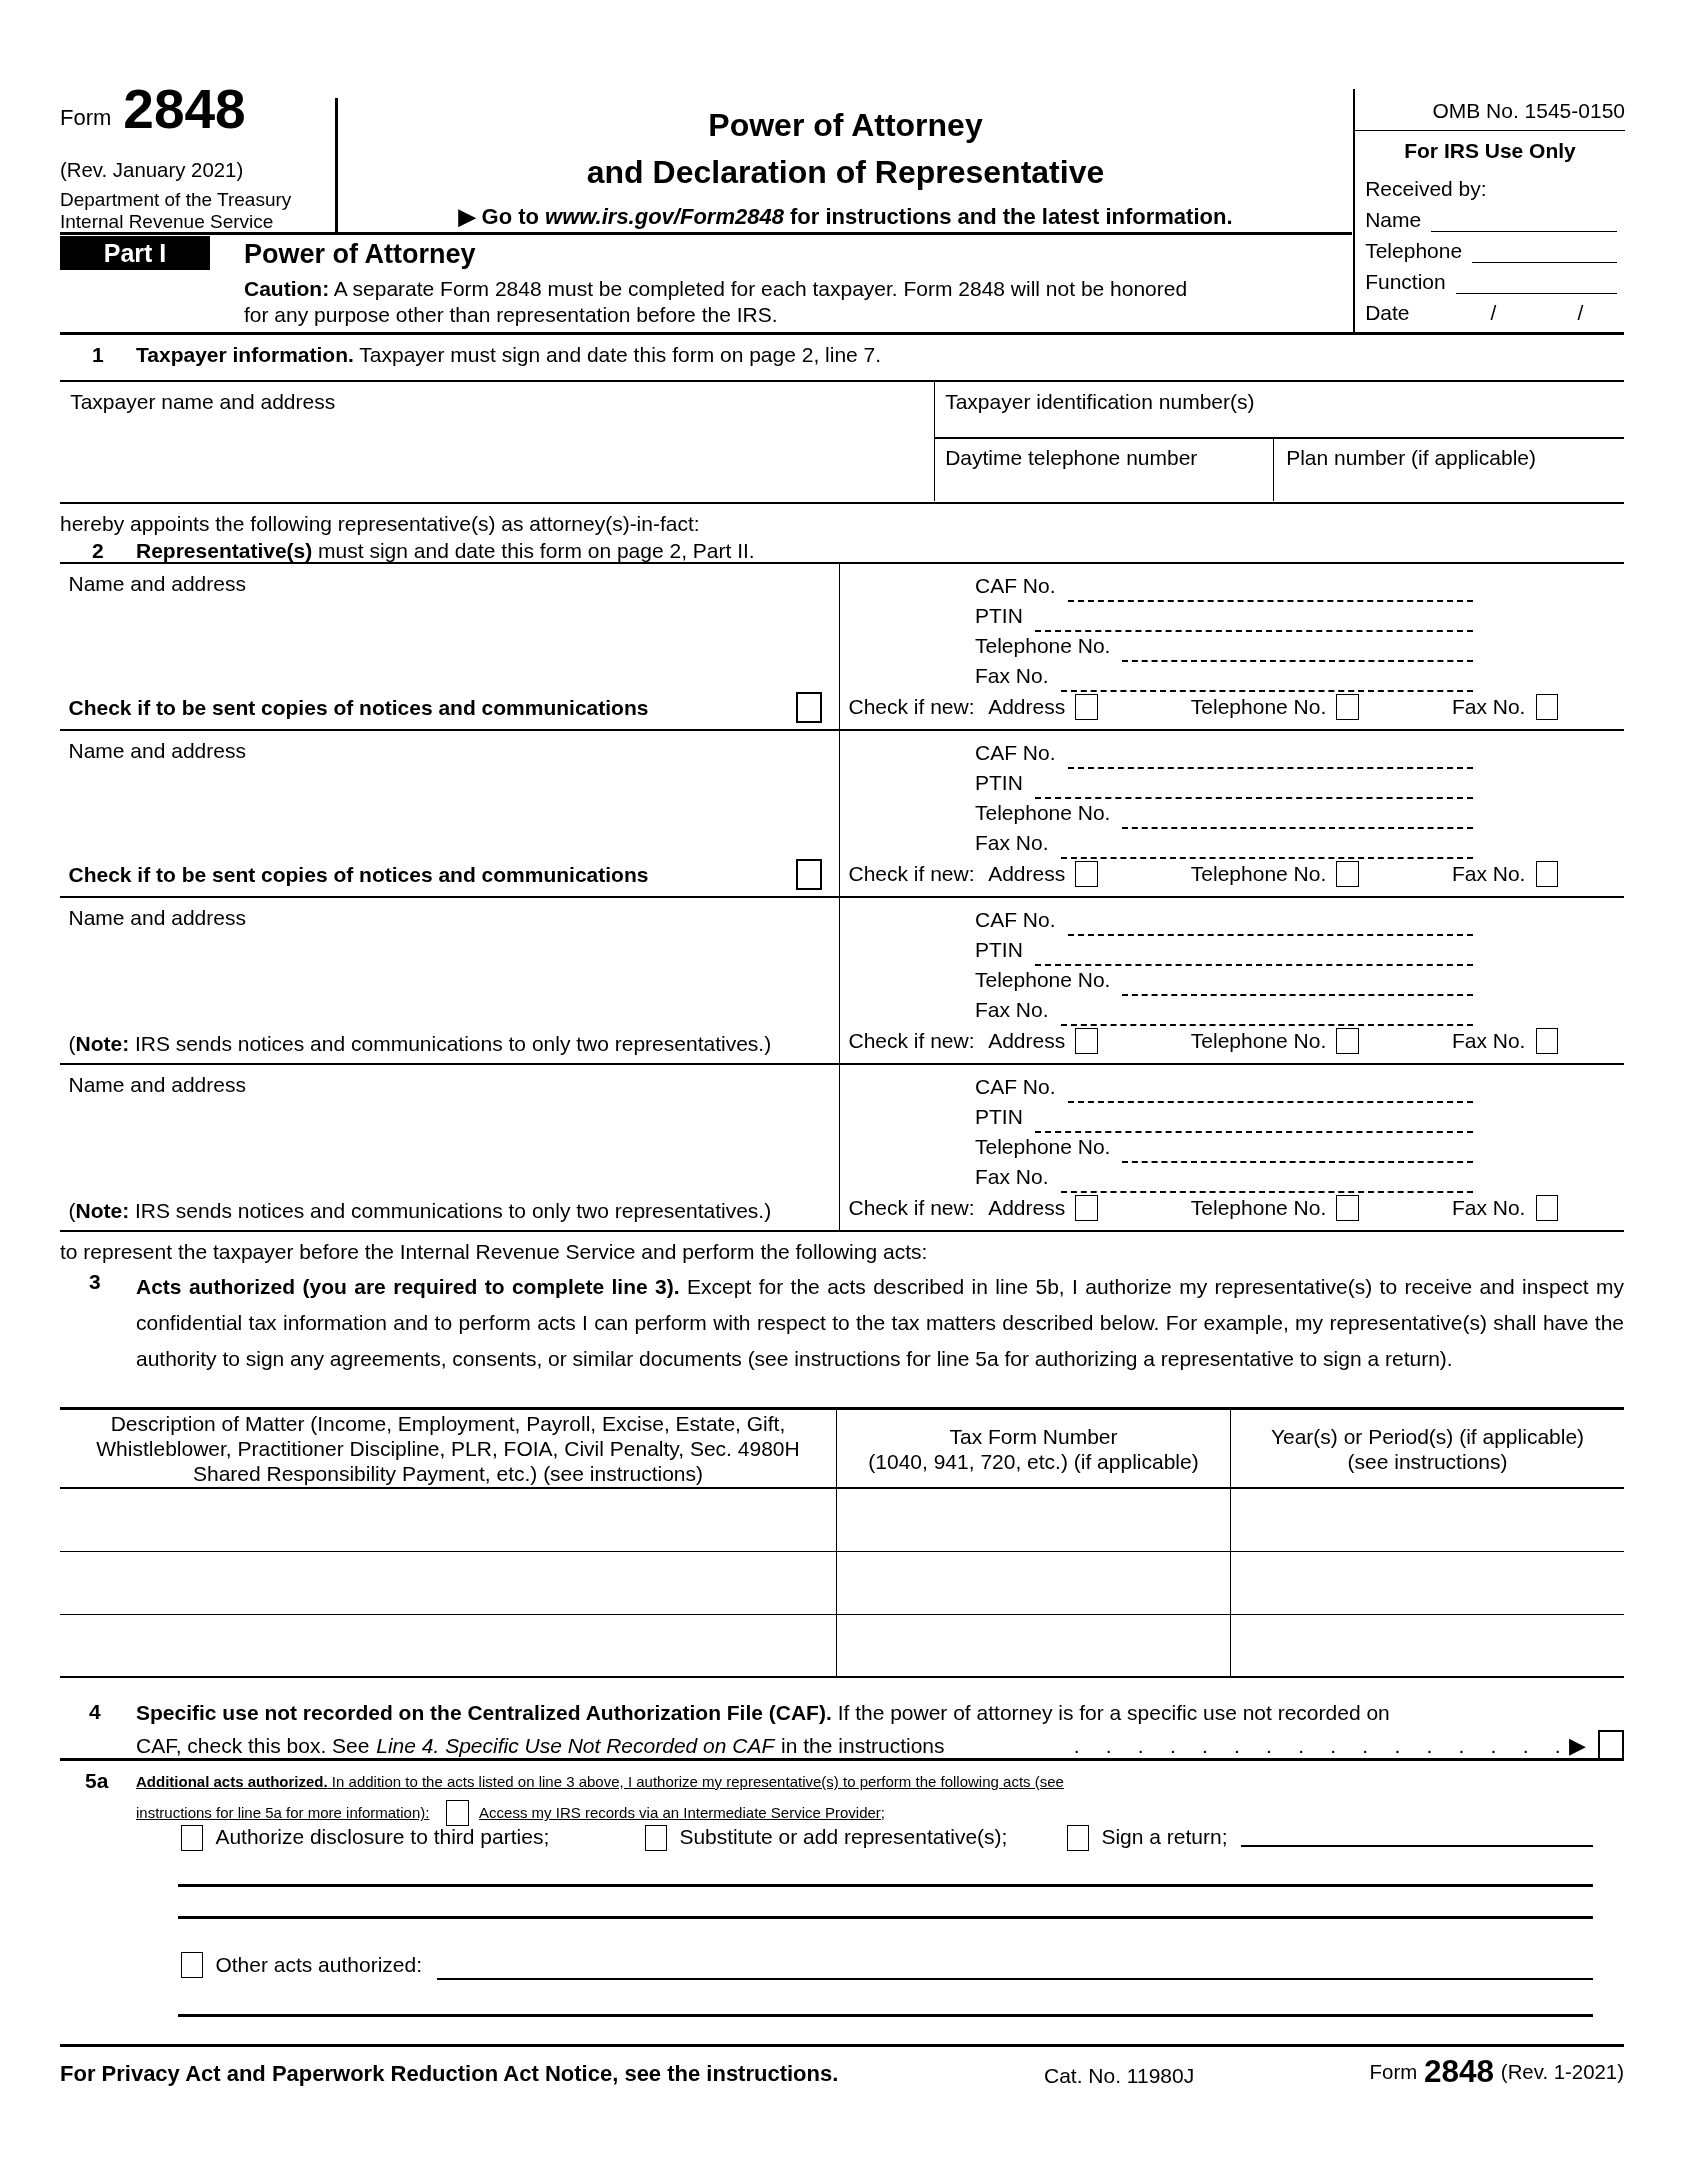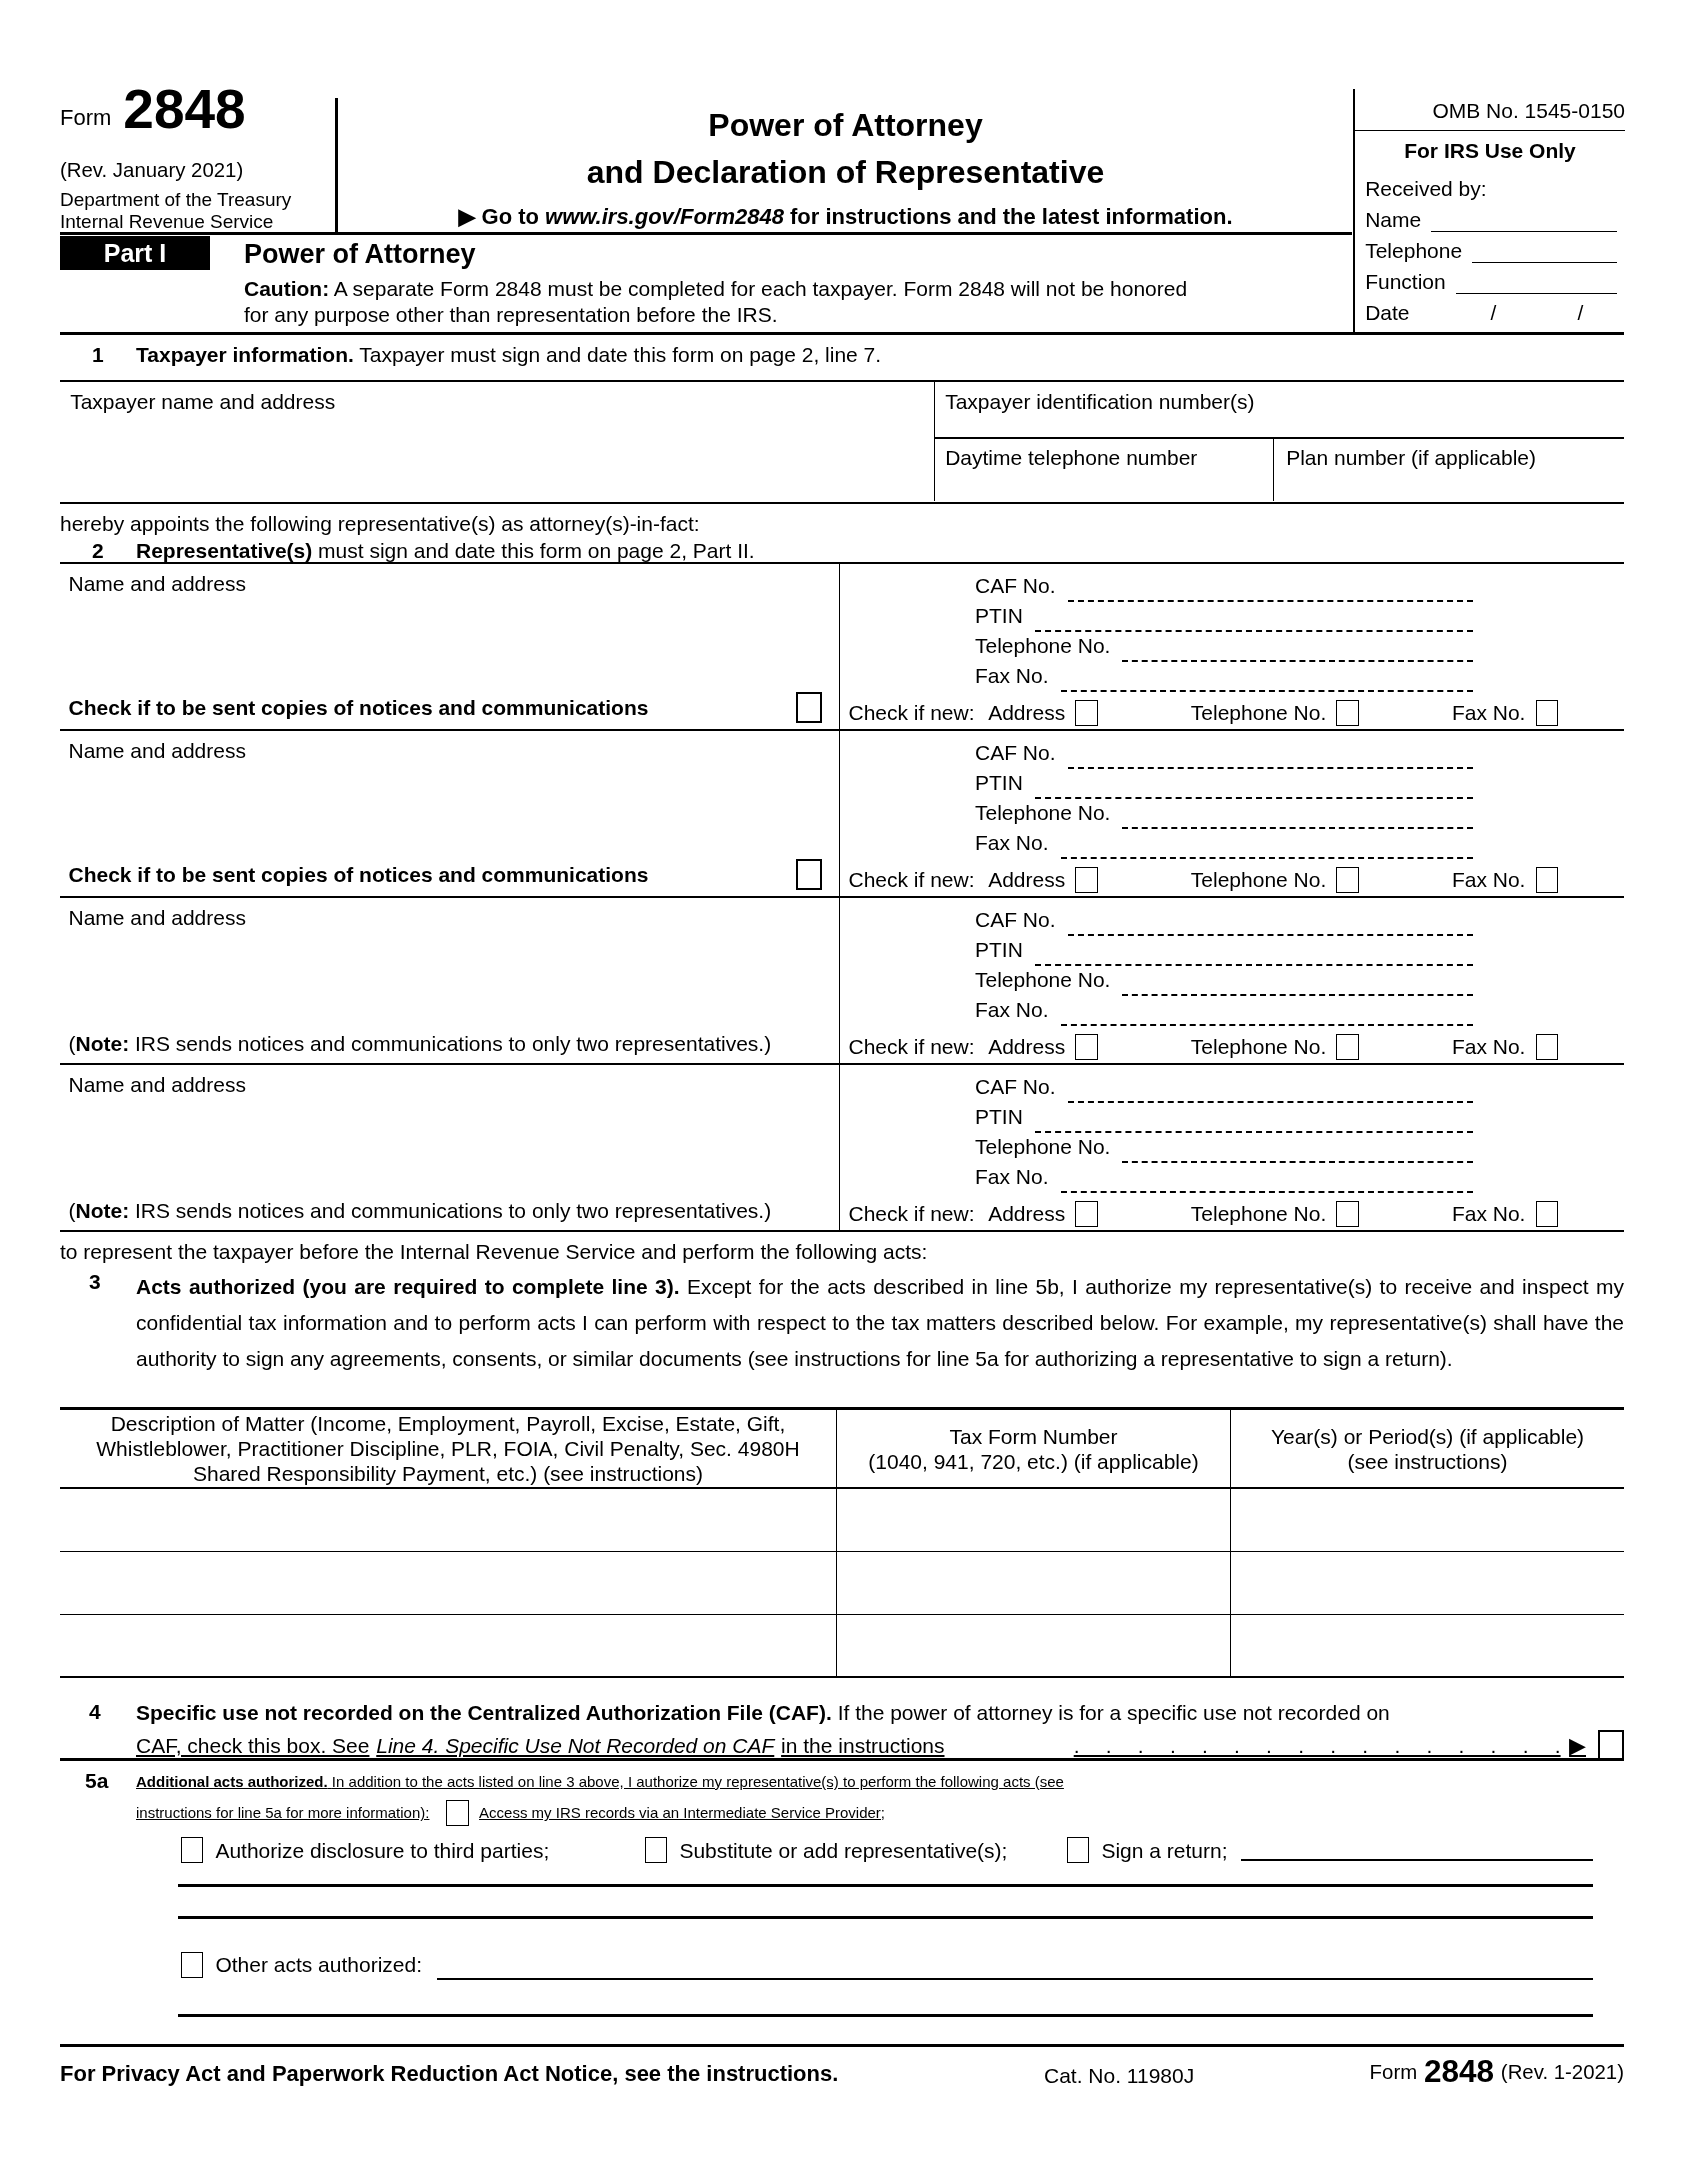--- a/index.html
+++ b/index.html
@@ -29,21 +29,21 @@
   .repblocks{border-bottom:2.6px solid #000;box-sizing:border-box;}
   .rblock{display:flex;height:167px;border-top:2.6px solid #000;box-sizing:border-box;}
   .rleft{position:relative;width:779px;flex:none;box-sizing:border-box;padding:6.8px 8.5px;}
   .rright{flex:1;border-left:1.7px solid #000;display:flex;flex-direction:column;
           justify-content:space-between;padding:6.8px 0 4.3px 0;box-sizing:border-box;}
   .fieldrow{display:flex;align-items:flex-end;padding-left:135px;height:27px;}
   .fieldrow .lbl{font-size:21px;margin-right:12px;white-space:nowrap;}
   .dotline{flex:1;border-bottom:2.6px dashed #000;margin-right:151px;position:relative;top:4.3px;height:1.7px;}
   .newrow{display:flex;align-items:center;justify-content:space-between;
           padding:0 66px 1.7px 8.5px;height:32px;}
-  .grp{display:flex;align-items:flex-end;white-space:nowrap;margin-top:12px;}
+  .grp{display:flex;align-items:flex-start;white-space:nowrap;}
   .grp .cb{margin-left:10.2px;}
   .copiesrow{position:absolute;left:8.5px;right:17px;bottom:6px;display:flex;
              justify-content:space-between;align-items:center;}
   .noterow{position:absolute;left:8.5px;bottom:6px;white-space:nowrap;}
   
   .at{box-sizing:border-box;border-top:3.4px solid #000;}
   .at-header{display:flex;height:79px;border-bottom:2.6px solid #000;box-sizing:border-box;}
   .at-row{display:flex;height:63px;border-bottom:1.7px solid #000;box-sizing:border-box;}
   .at-row.last{border-bottom:2.6px solid #000;}
   .at-c1{width:777px;flex:none;border-right:1.7px solid #000;box-sizing:border-box;}
@@ -361,21 +361,21 @@
       <div class="at-c3"></div>
     </div>
   </div>
 
   <div class="abs b fs25" style="left:89px;top:1699px;">4</div>
   <div class="abs" style="left:136px;top:1699px;width:1488px;font-size:21px;">
     <div style="line-height:27px;">
       <span class="b">Specific use not recorded on the Centralized Authorization File (CAF).</span>
       <span>If the power of attorney is for a specific use not recorded on</span>
     </div>
-    <div class="l4row" style="margin-top:4.3px;height:31px;text-decoration:underline;">
+    <div class="l4row" style="margin-top:4.3px;height:31px;">
       <span>CAF,  check this box. See</span>
       <span class="i" style="margin:0 6.8px;">Line 4. Specific Use Not Recorded on CAF</span>
       <span>in the instructions</span>
       <span class="dots">. . . . . . . . . . . . . . . .</span>
       <span class="arrow">▶</span>
       <span class="cbBold"></span>
     </div>
   </div>
 
   <div class="rule" style="left:60px;top:1758px;width:1564px;height:2.6px;"></div>

